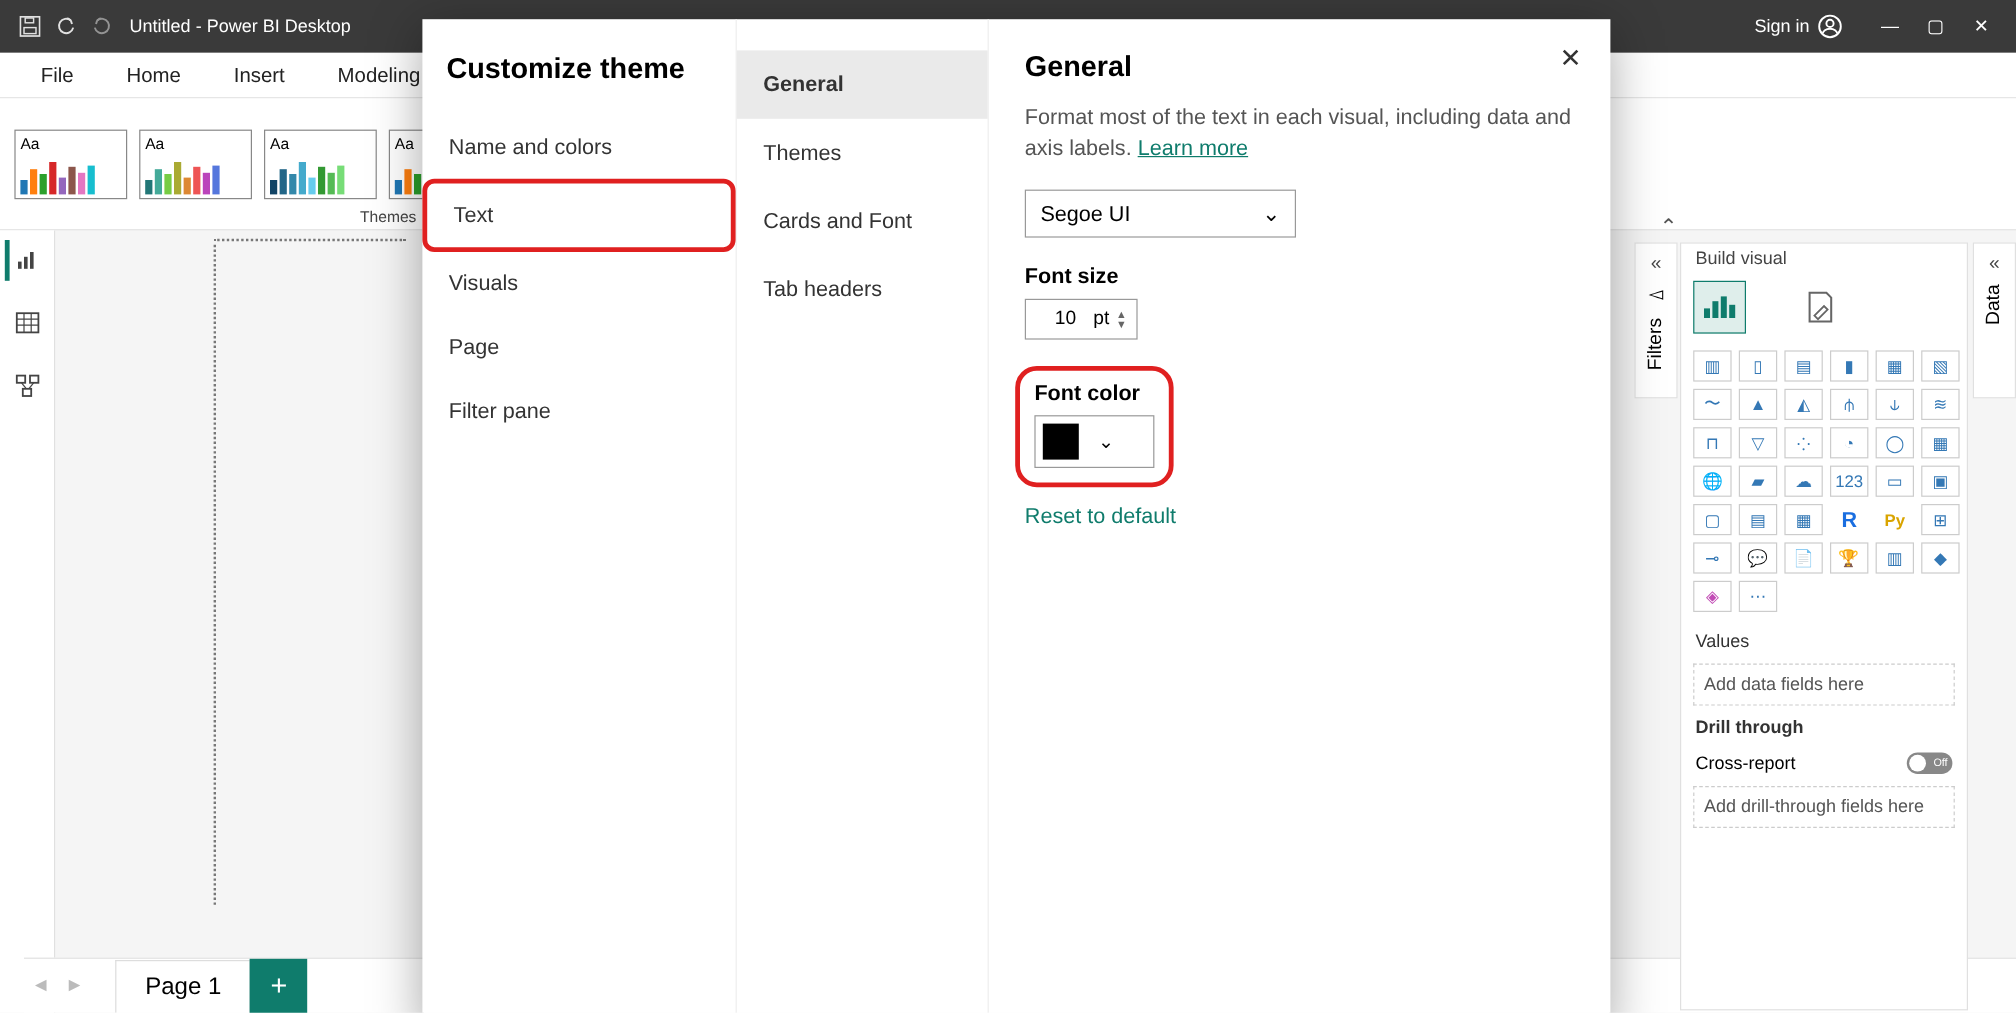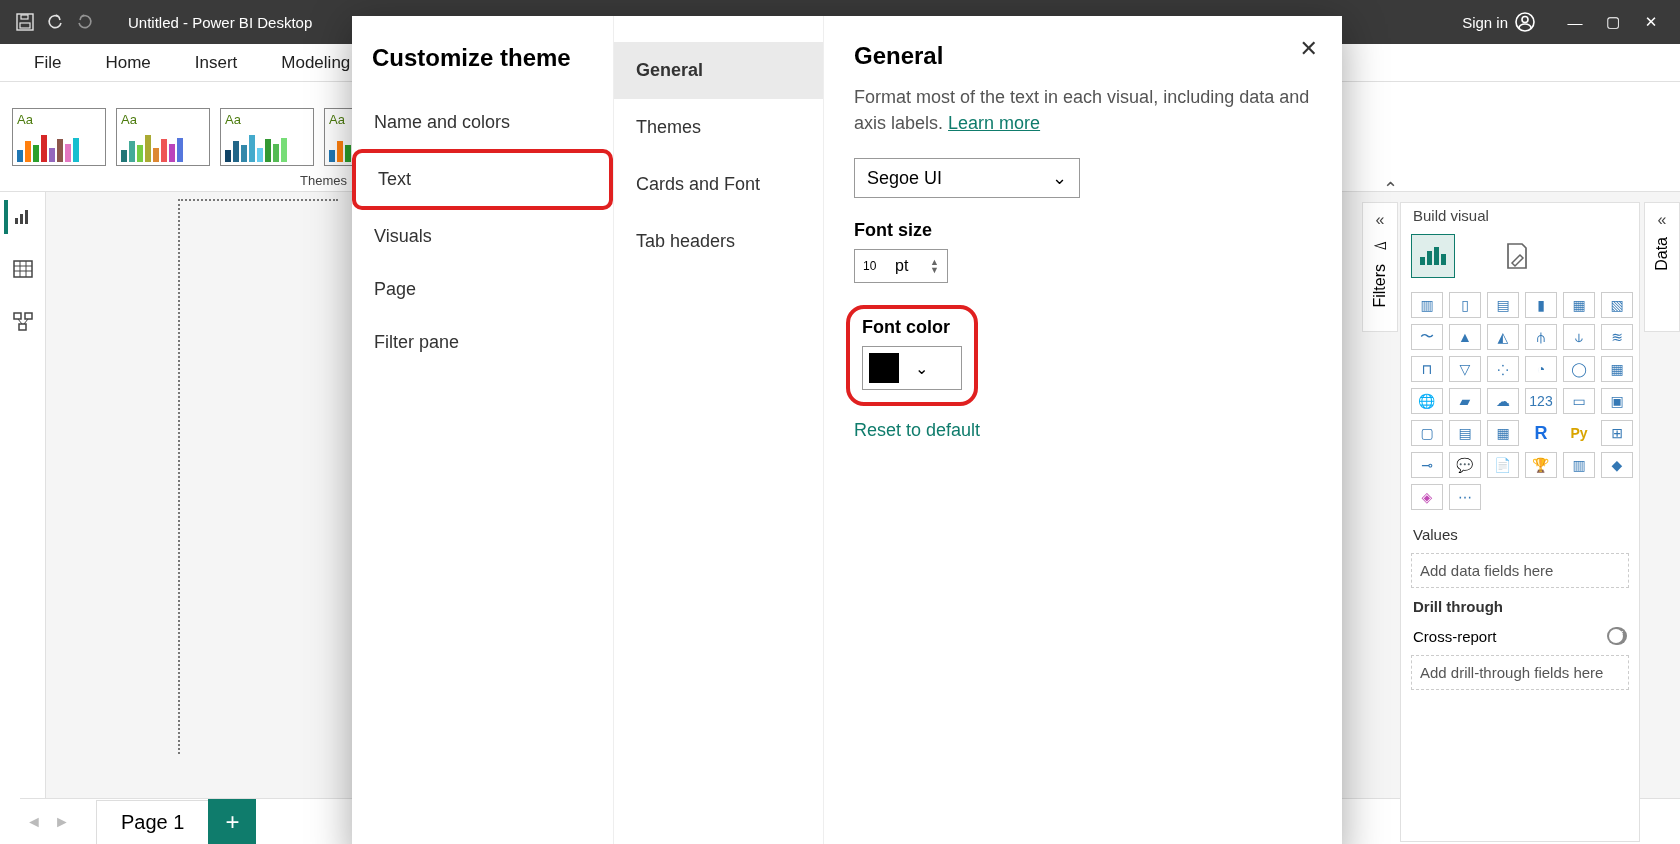--- a/index.html
+++ b/index.html
@@ -1,33 +1,33 @@
 <!DOCTYPE html>
 <html><head>
 <meta charset="utf-8">
 <style>
 * { margin: 0; padding: 0; box-sizing: border-box; font-family: "Segoe UI", sans-serif; }
 html, body { width: 1680px; height: 844px; background: #f5f5f5; overflow: hidden; position: relative; }
 
 
 .titlebar { height: 44px; background: #3a3a3a; color: #fff; display: flex; align-items: center; padding: 0 10px; font-size: 15px; }
 .titlebar .tb-btn { width: 30px; height: 30px; display: inline-flex; align-items: center; justify-content: center; opacity: .85; cursor: pointer; }
-.titlebar .tb-title { margin-left: 28px; }
+.titlebar .tb-title { margin-left: 8px; }
 .titlebar .spacer { flex: 1; }
 .titlebar .signin { display: flex; align-items: center; gap: 6px; margin-right: 20px; cursor: pointer; }
 .titlebar .winctl { width: 38px; text-align: center; font-size: 15px; cursor: pointer; }
 
 
 .ribbon-tabs { height: 38px; background: #fff; border-bottom: 1px solid #e0e0e0; display: flex; align-items: center; padding: 0 12px; gap: 0; }
 .ribbon-tabs .rtab { padding: 10px 22px; font-size: 17px; color: #222; cursor: pointer; }
 
 
 .ribbon-body { height: 110px; background: #fff; border-bottom: 1px solid #e0e0e0; display: flex; align-items: center; padding: 0 12px; gap: 10px; position: relative;}
 .theme-thumb { width: 94px; height: 58px; border: 1px solid #888; background: #fff; padding: 3px 4px; display: flex; flex-direction: column; justify-content: space-between; cursor: pointer; }
-.theme-thumb .aa { font-size: 13px; color: #4d7c0f; }
+.theme-thumb .aa { font-size: 13px; color: #000000; }
 .theme-thumb .bars { display: flex; align-items: flex-end; gap: 2px; height: 30px; }
 .theme-thumb .bars span { width: 6px; background: #888; display: block; }
 .ribbon-body .themes-label { position: absolute; bottom: 3px; left: 300px; font-size: 13px; color: #444; }
 
 
 .leftbar { position: absolute; top: 192px; left: 0; width: 46px; background: #fff; border-right: 1px solid #e0e0e0; height: 652px; display: flex; flex-direction: column; align-items: center; padding-top: 8px; gap: 18px; }
 .leftbar .lb-btn { width: 34px; height: 34px; display: flex; align-items: center; justify-content: center; color: #444; cursor: pointer; font-size: 20px; }
 .leftbar .lb-btn.active { border-left: 4px solid #0f7c6c; margin-left: -4px; }
 
 
@@ -56,21 +56,21 @@
 .viz-pane .vp-icons-row { padding: 4px 10px; display:flex; gap:40px; }
 .viz-pane .vp-icons-row .bigicon { width:44px; height:44px; border:1px solid #ccc; display:flex; align-items:center; justify-content:center; font-size:24px; color:#0f7c6c; cursor:pointer;}
 .viz-pane .vp-icons-row .bigicon.sel{ background:#0f7c6c22; border-color:#0f7c6c;}
 .viz-pane .viz-grid { display: grid; grid-template-columns: repeat(6, 32px); gap: 6px; padding: 10px; }
 .viz-pane .viz-grid .vg { width: 32px; height: 26px; border: 1px solid #ccc; display: flex; align-items: center; justify-content: center; font-size: 14px; color: #3478b5; cursor: pointer; }
 .viz-pane .vg.r{color:#1a6ee0; border:none; font-weight:bold; font-size:18px;}
 .viz-pane .vg.py{color:#d9a400; border:none; font-weight:bold;}
 .viz-pane .sec-title { padding: 6px 12px; font-size: 15px; color: #333; }
 .viz-pane .placeholder { margin: 4px 10px; border: 1px dashed #ccc; padding: 8px; font-size: 15px; color: #555; }
 .viz-pane .toggle-row { display:flex; justify-content: space-between; align-items:center; padding: 6px 12px; font-size:15px;}
-.viz-pane .toggle { width: 20px; height: 18px; border-radius: 9px; background: #888; position: relative; display:inline-block;}
+.viz-pane .toggle { width: 38px; height: 18px; border-radius: 9px; background: #888; position: relative; display:inline-block;}
 .viz-pane .toggle .knob { position:absolute; top:2px; width:14px; height:14px; border-radius:50%; background:#fff;}
 .viz-pane .toggle.off .knob{ left:2px;}
 .viz-pane .toggle.on { background:#333;} .viz-pane .toggle.on .knob{ right:2px;}
 .viz-pane .toggle .lab { position:absolute; font-size: 9px; color:#fff; top:3px;}
 .viz-pane .toggle.off .lab{right:4px;} .viz-pane .toggle.on .lab{left:4px;}
 
 
 .collapse-chevron { position:absolute; right:282px; top:178px; font-size:18px; color:#555;}
 
 
@@ -86,21 +86,21 @@
 .dlg-mid .sub.sel { background: #eaeaea; font-weight: 600; }
 
 .dlg-right { flex: 1; position: relative; padding: 26px 30px; }
 .dlg-right .close { position: absolute; top: 20px; right: 24px; font-size: 22px; cursor: pointer; color:#333;}
 .dlg-right h2 { font-size: 24px; font-weight: 600; margin-bottom: 14px; }
 .dlg-right .desc { font-size: 18px; color: #555; line-height: 1.45; margin-bottom: 22px; }
 .dlg-right .desc a { color: #0f7c6c; text-decoration: underline; cursor: pointer; }
 .dlg-right .lbl { font-size: 18px; font-weight: 600; margin-bottom: 8px; display:block;}
 .dlg-right .select { width: 226px; height: 40px; border: 1px solid #999; display: flex; align-items: center; justify-content: space-between; padding: 0 12px; font-size: 18px; margin-bottom: 22px; cursor:pointer;}
 .dlg-right .spin { width: 94px; height: 34px; border: 1px solid #999; display: flex; align-items: center; padding: 0 8px; font-size: 16px; margin-bottom: 22px; gap:4px;}
-.dlg-right .spin input{ width:28px; border:none; font-size:12px; outline:none;}
+.dlg-right .spin input{ width:28px; border:none; font-size:16px; outline:none;margin-left:16px;}
 .dlg-right .spin .updown{ display:flex; flex-direction:column; font-size:9px; line-height:8px; color:#666; cursor:pointer; margin-left:auto;}
 .dlg-right .colorpick { width: 100px; height: 44px; border: 1px solid #999; display: flex; align-items: center; padding: 6px; gap: 16px; cursor:pointer;}
 .dlg-right .colorpick .sw { width: 30px; height: 30px; background: #000; }
 .dlg-right .hi-box { border: 4px solid #e02020; border-radius: 18px; padding: 8px 12px 12px 4px; display:inline-block; margin-left:-8px; margin-bottom: 14px;}
 .dlg-right .reset { color: #0f7c6c; font-size: 18px; cursor: pointer; }
 
 .dlg-footer { position: absolute; bottom: 0; right: 0; left: 472px; height: 74px; border-top: 1px solid #eee; display: flex; align-items: center; justify-content: flex-end; padding: 0 26px; gap: 38px; background:#fff;}
 .dlg-footer .btn-apply { background: #0f7c6c; color: #fff; padding: 12px 22px; font-size: 18px; border: none; cursor: pointer; }
 .dlg-footer .btn-cancel { background: none; border: none; font-size: 18px; cursor: pointer; color:#222;}
 

